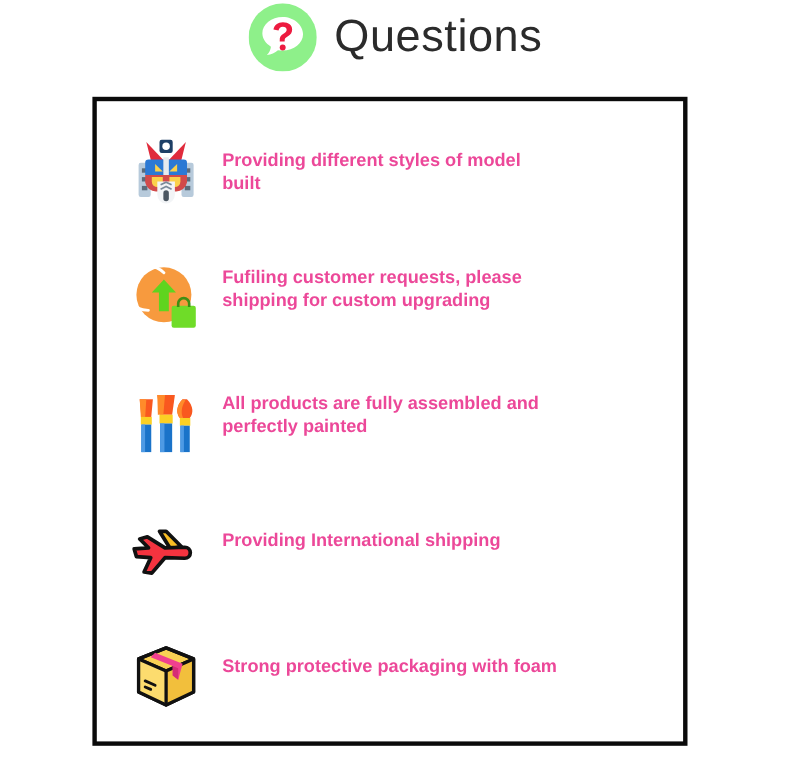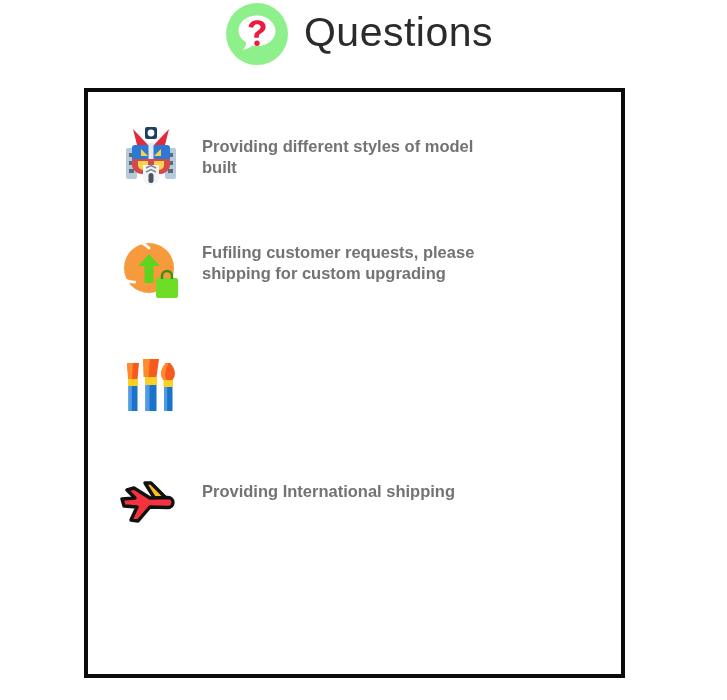--- a/index.html
+++ b/index.html
@@ -84,21 +84,21 @@
   }
   .faq-icon {
     width: 64px;
     height: 64px;
     display: block;
   }
   .faq-text {
     flex: 1 1 auto;
     font-size: 16.5px;
     font-weight: bold;
-    color: #737373;
+    color: #ec4899;
     line-height: 1.28;
     padding-left: 14px;
     padding-top: 26px;
     max-width: 300px;
   }
   .faq-item.tall .faq-text { padding-top: 17px; }
   .faq-item.wide .faq-text { max-width: 330px; }
 </style>
 </head>
 <body>
@@ -180,27 +180,47 @@
           <rect x="26.5" y="32" width="11" height="26" fill="#1a73c9"></rect>
           <rect x="26.5" y="32" width="4" height="26" fill="#4e9ae4"></rect>
 
           <path d="M51 10 c6 6 6 13 2.5 17 l-9 0 c-3.5 -4 -3.5 -11 2.5 -17 z" fill="#f9581f"></path>
           <path d="M49.5 11 c-4 6 -4 12 -2 16 l-3 0 c-3.5 -4 -3.5 -11 2.5 -17 z" fill="#ff8b2a"></path>
           <rect x="44.5" y="27" width="9.5" height="7" fill="#fbd024"></rect>
           <rect x="45" y="34" width="8.5" height="24" fill="#1a73c9"></rect>
           <rect x="45" y="34" width="3.2" height="24" fill="#4e9ae4"></rect>
         </svg>
       </div>
+      <div class="faq-text">All products are fully assembled and perfectly painted</div>
     </div>
 
     <div class="faq-item">
       <div class="faq-icon-wrap">
         <svg class="faq-icon" viewBox="0 0 64 64">
           <path d="M26 15 l6 0 14 14 -10 2 z" fill="#fbbf24" stroke="#111111" stroke-width="3.4" stroke-linejoin="round"></path>
           <path d="M8 22 l7 -2 16 10 18 -0.5 a5 5 0 0 1 0 10 l-18 -0.5 -12 14 -7 -1 6 -13 -13 -1 -2 -7 13 -1 z" fill="#f4333f" stroke="#111111" stroke-width="3.4" stroke-linejoin="round" stroke-linecap="round"></path>
         </svg>
       </div>
       <div class="faq-text">Providing International shipping</div>
     </div>
 
+    <div class="faq-item wide">
+      <div class="faq-icon-wrap">
+        <svg class="faq-icon" viewBox="0 0 64 64">
+          <path d="M32 6 L57 16 L57 46 L32 58 L7 46 L7 16 Z" fill="#f9d154" stroke="#111111" stroke-width="3" stroke-linejoin="round"></path>
+          <path d="M7 16 L32 27 L57 16" fill="none" stroke="#111111" stroke-width="3" stroke-linejoin="round"></path>
+          <path d="M32 27 L32 58" fill="none" stroke="#111111" stroke-width="3"></path>
+          <path d="M32 27 L57 16 L57 46 L32 58 Z" fill="#f2bf3c"></path>
+          <path d="M7 16 L32 27 L32 58 L7 46 Z" fill="#fcdc6e"></path>
+          <path d="M32 6 L57 16 L57 46 L32 58 L7 46 L7 16 Z" fill="none" stroke="#111111" stroke-width="3" stroke-linejoin="round"></path>
+          <path d="M7 16 L32 27 L57 16" fill="none" stroke="#111111" stroke-width="3" stroke-linejoin="round"></path>
+          <path d="M32 27 L32 58" fill="none" stroke="#111111" stroke-width="3"></path>
+          <path d="M22 10.5 L47 20.5 L43 35 L38 31 L38 22.5 L18 14.5 Z" fill="#f0408f"></path>
+          <path d="M38 22.5 L43 24.5 L43 35 L38 31 Z" fill="#d62b75"></path>
+          <path d="M13 36 l9 4" fill="none" stroke="#111111" stroke-width="2.6" stroke-linecap="round"></path>
+          <path d="M13 41.5 l5 2.2" fill="none" stroke="#111111" stroke-width="2.6" stroke-linecap="round"></path>
+        </svg>
+      </div>
+      <div class="faq-text">Strong protective packaging with foam</div>
+    </div>
 
   </div>
 </div>
 
 </body></html>

